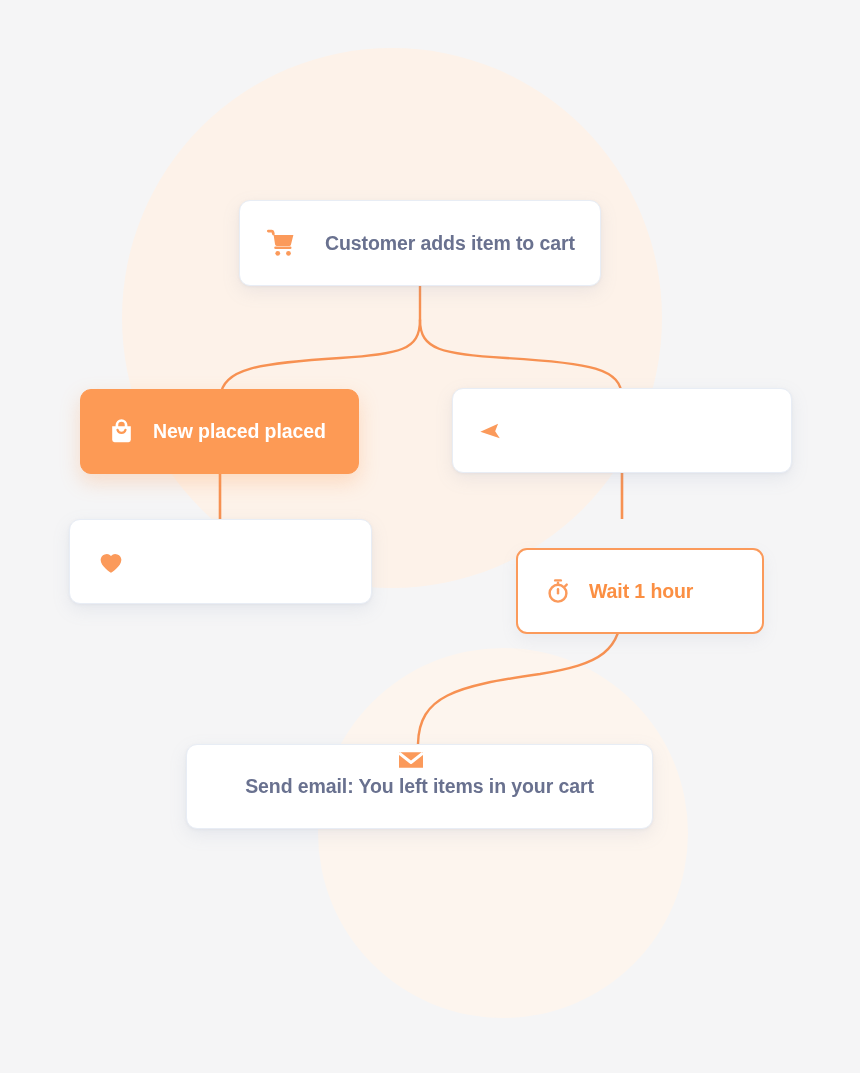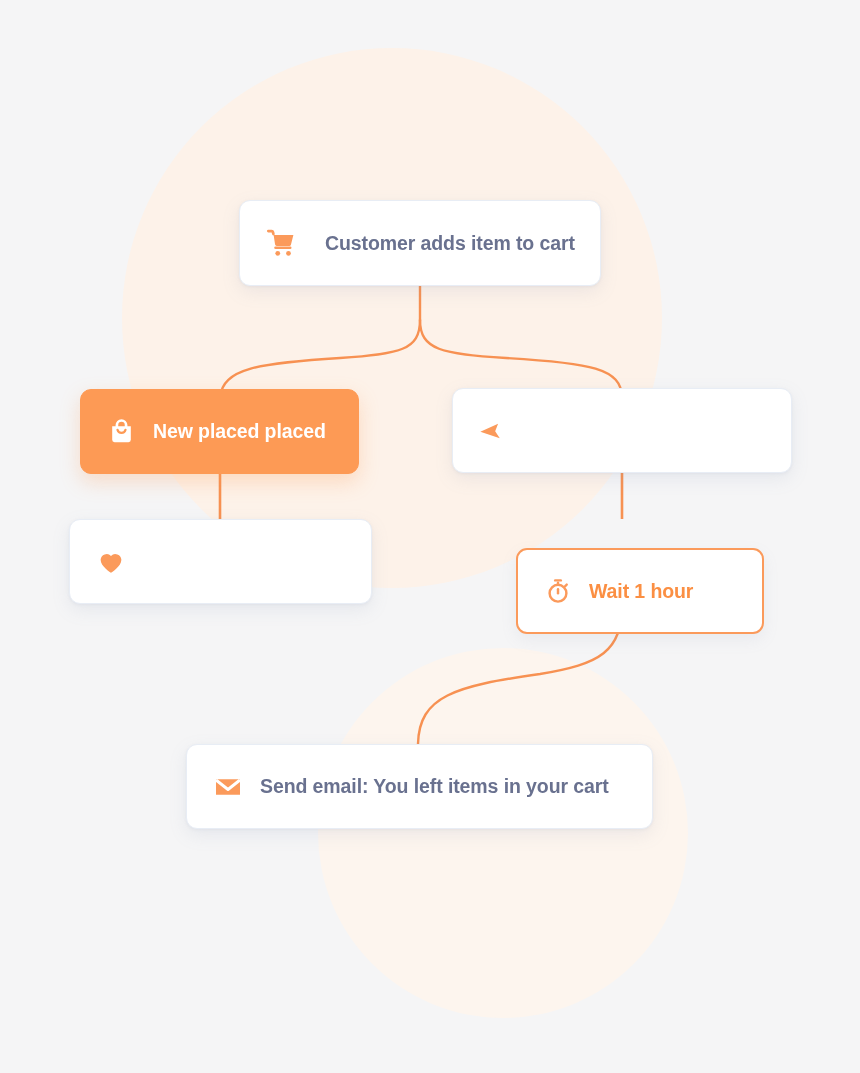--- a/index.html
+++ b/index.html
@@ -108,21 +108,21 @@
     color: #fb8f43;
     font-weight: 700;
   }
 
   
   #node-cart        { left: 239px; top: 200px;  width: 362px; height: 86px; gap: 11px; }
   #node-order       { left: 80px;  top: 389px;  width: 279px; height: 85px; }
   #node-abandon     { left: 452px; top: 388px;  width: 340px; height: 85px; }
   #node-thanks      { left: 69px;  top: 519px;  width: 303px; height: 85px; }
   #node-wait        { left: 516px; top: 518px;  width: 248px; height: 86px; margin-top: 30px; }
-  #node-cart-email  { left: 186px; top: 744px;  width: 467px; height: 85px; }
+  #node-cart-email  { left: 186px; top: 744px;  width: 467px; height: 85px; flex-direction: column; }
 </style>
 </head>
 <body>
 
 <div id="canvas">
 
   <div class="blob blob-top"></div>
   <div class="blob blob-bottom"></div>
 
   <svg id="connectors" viewBox="0 0 860 1073">

